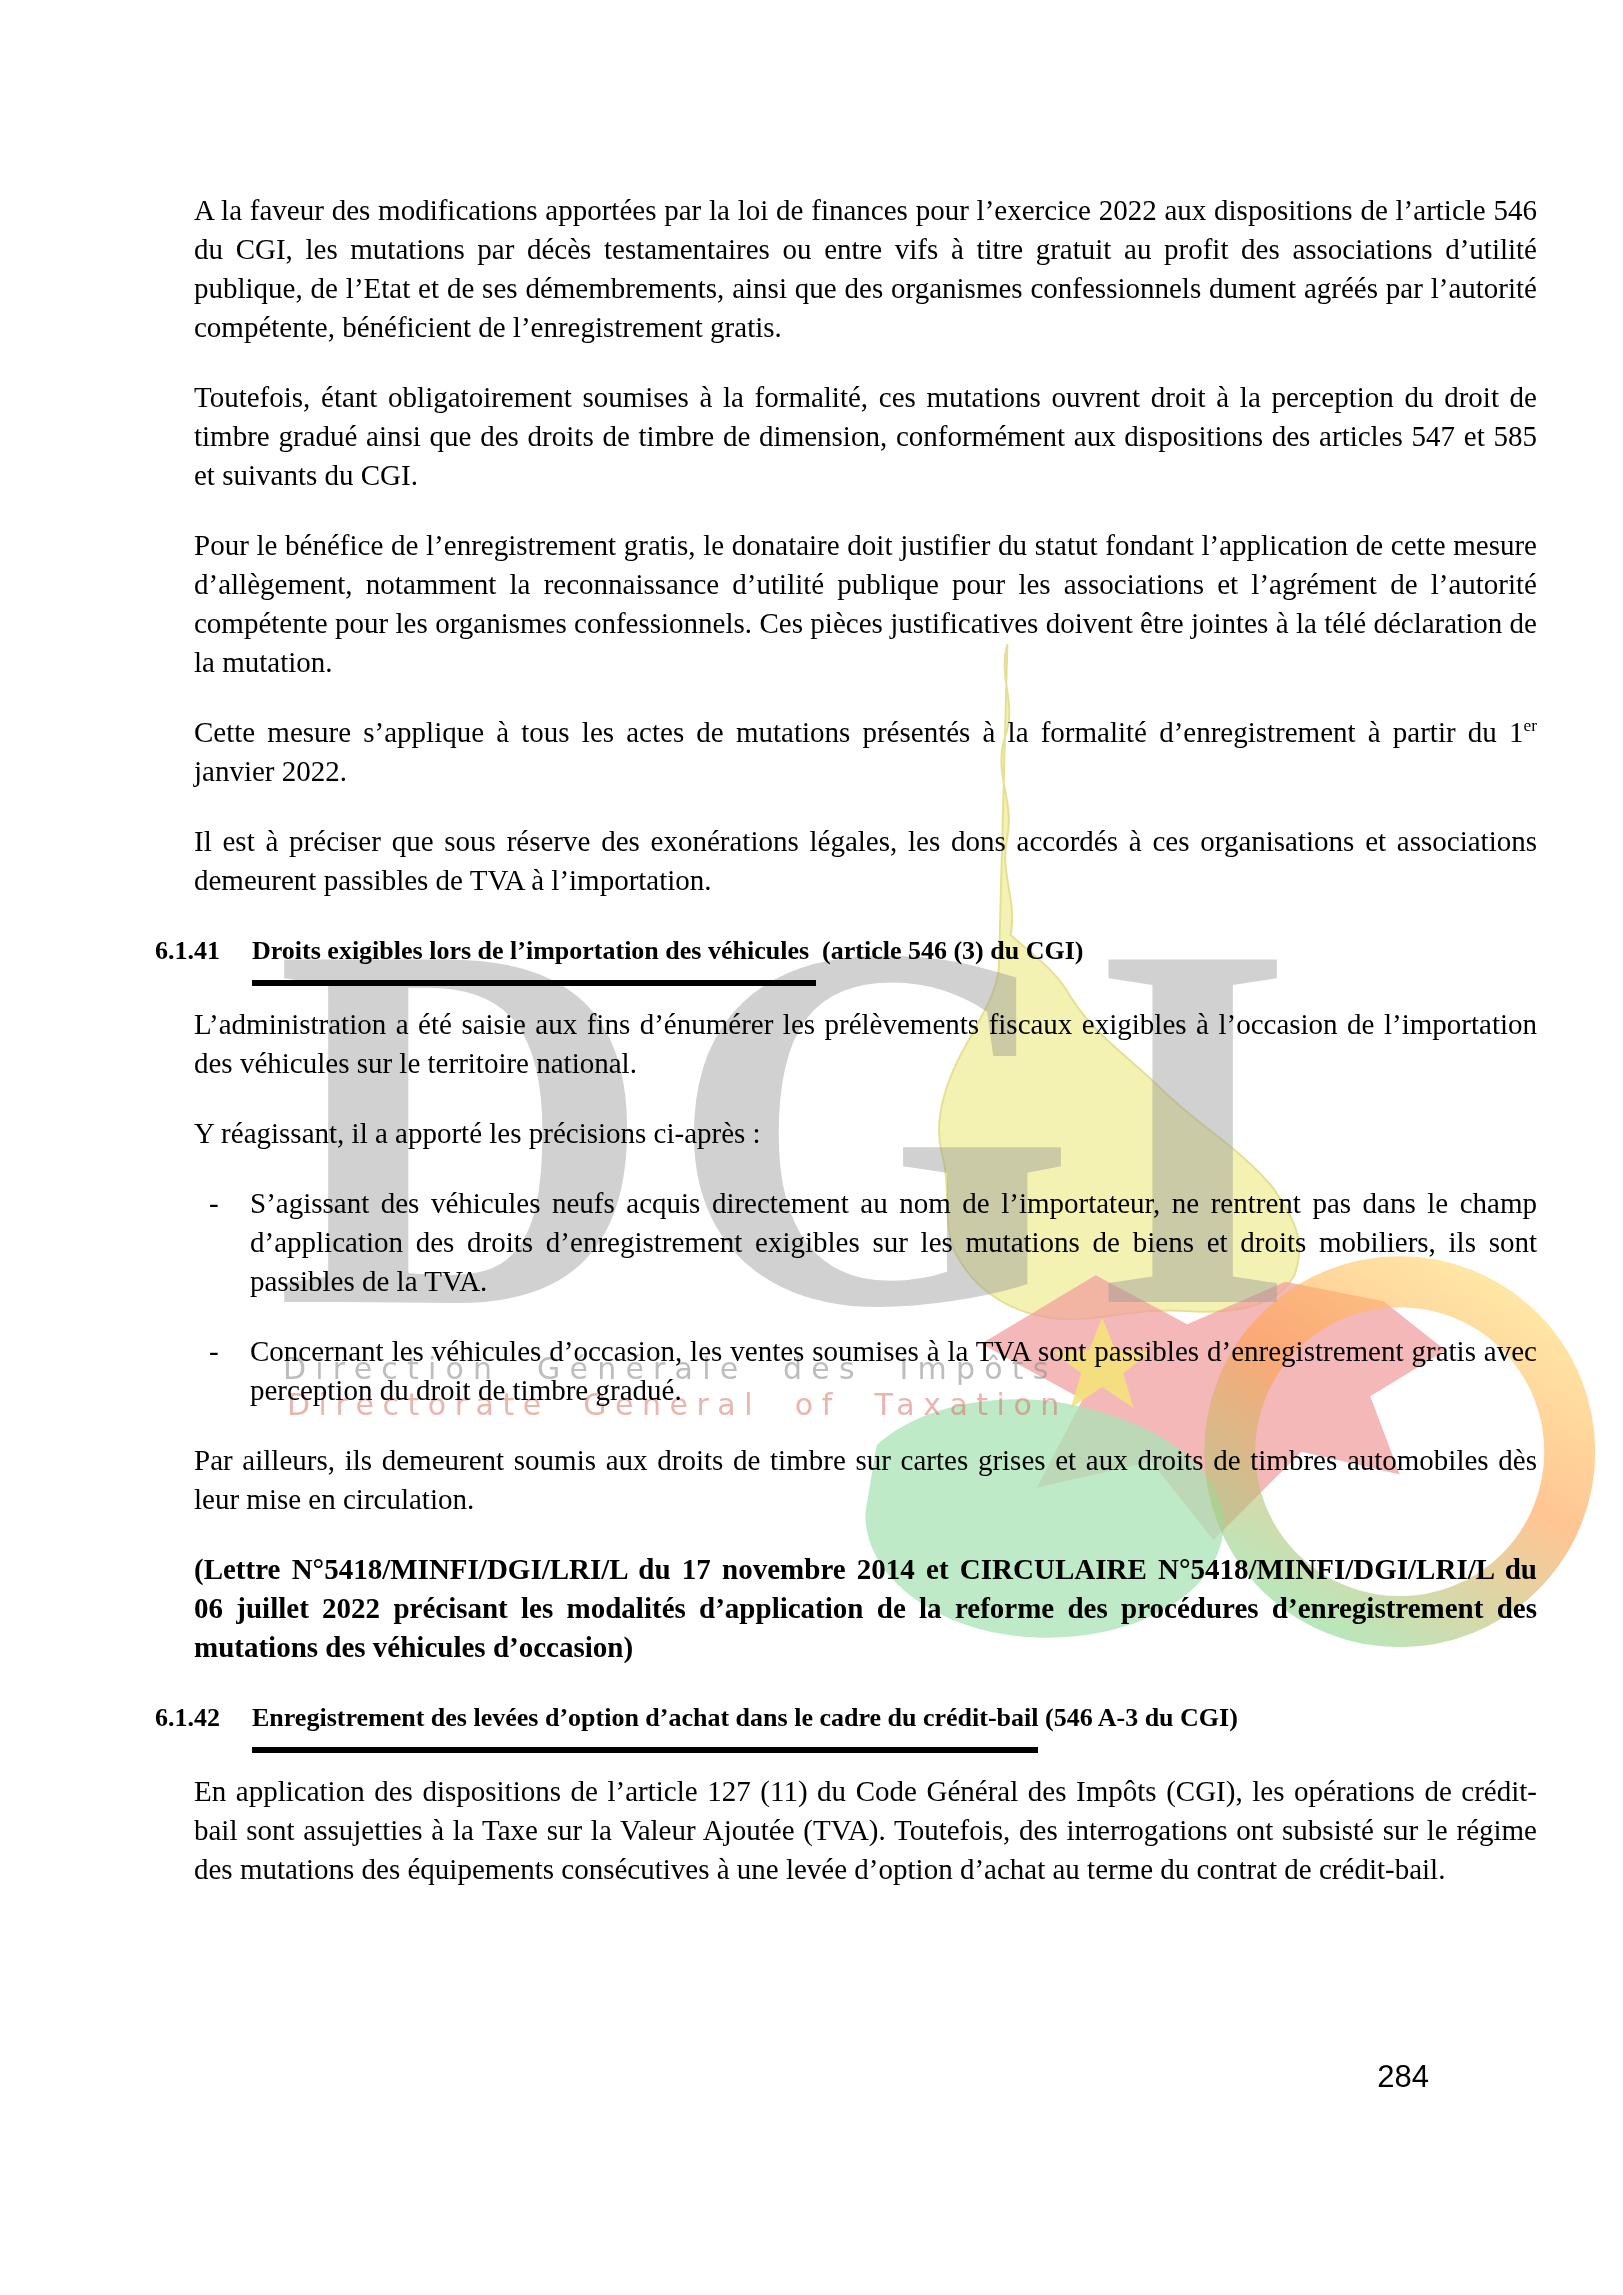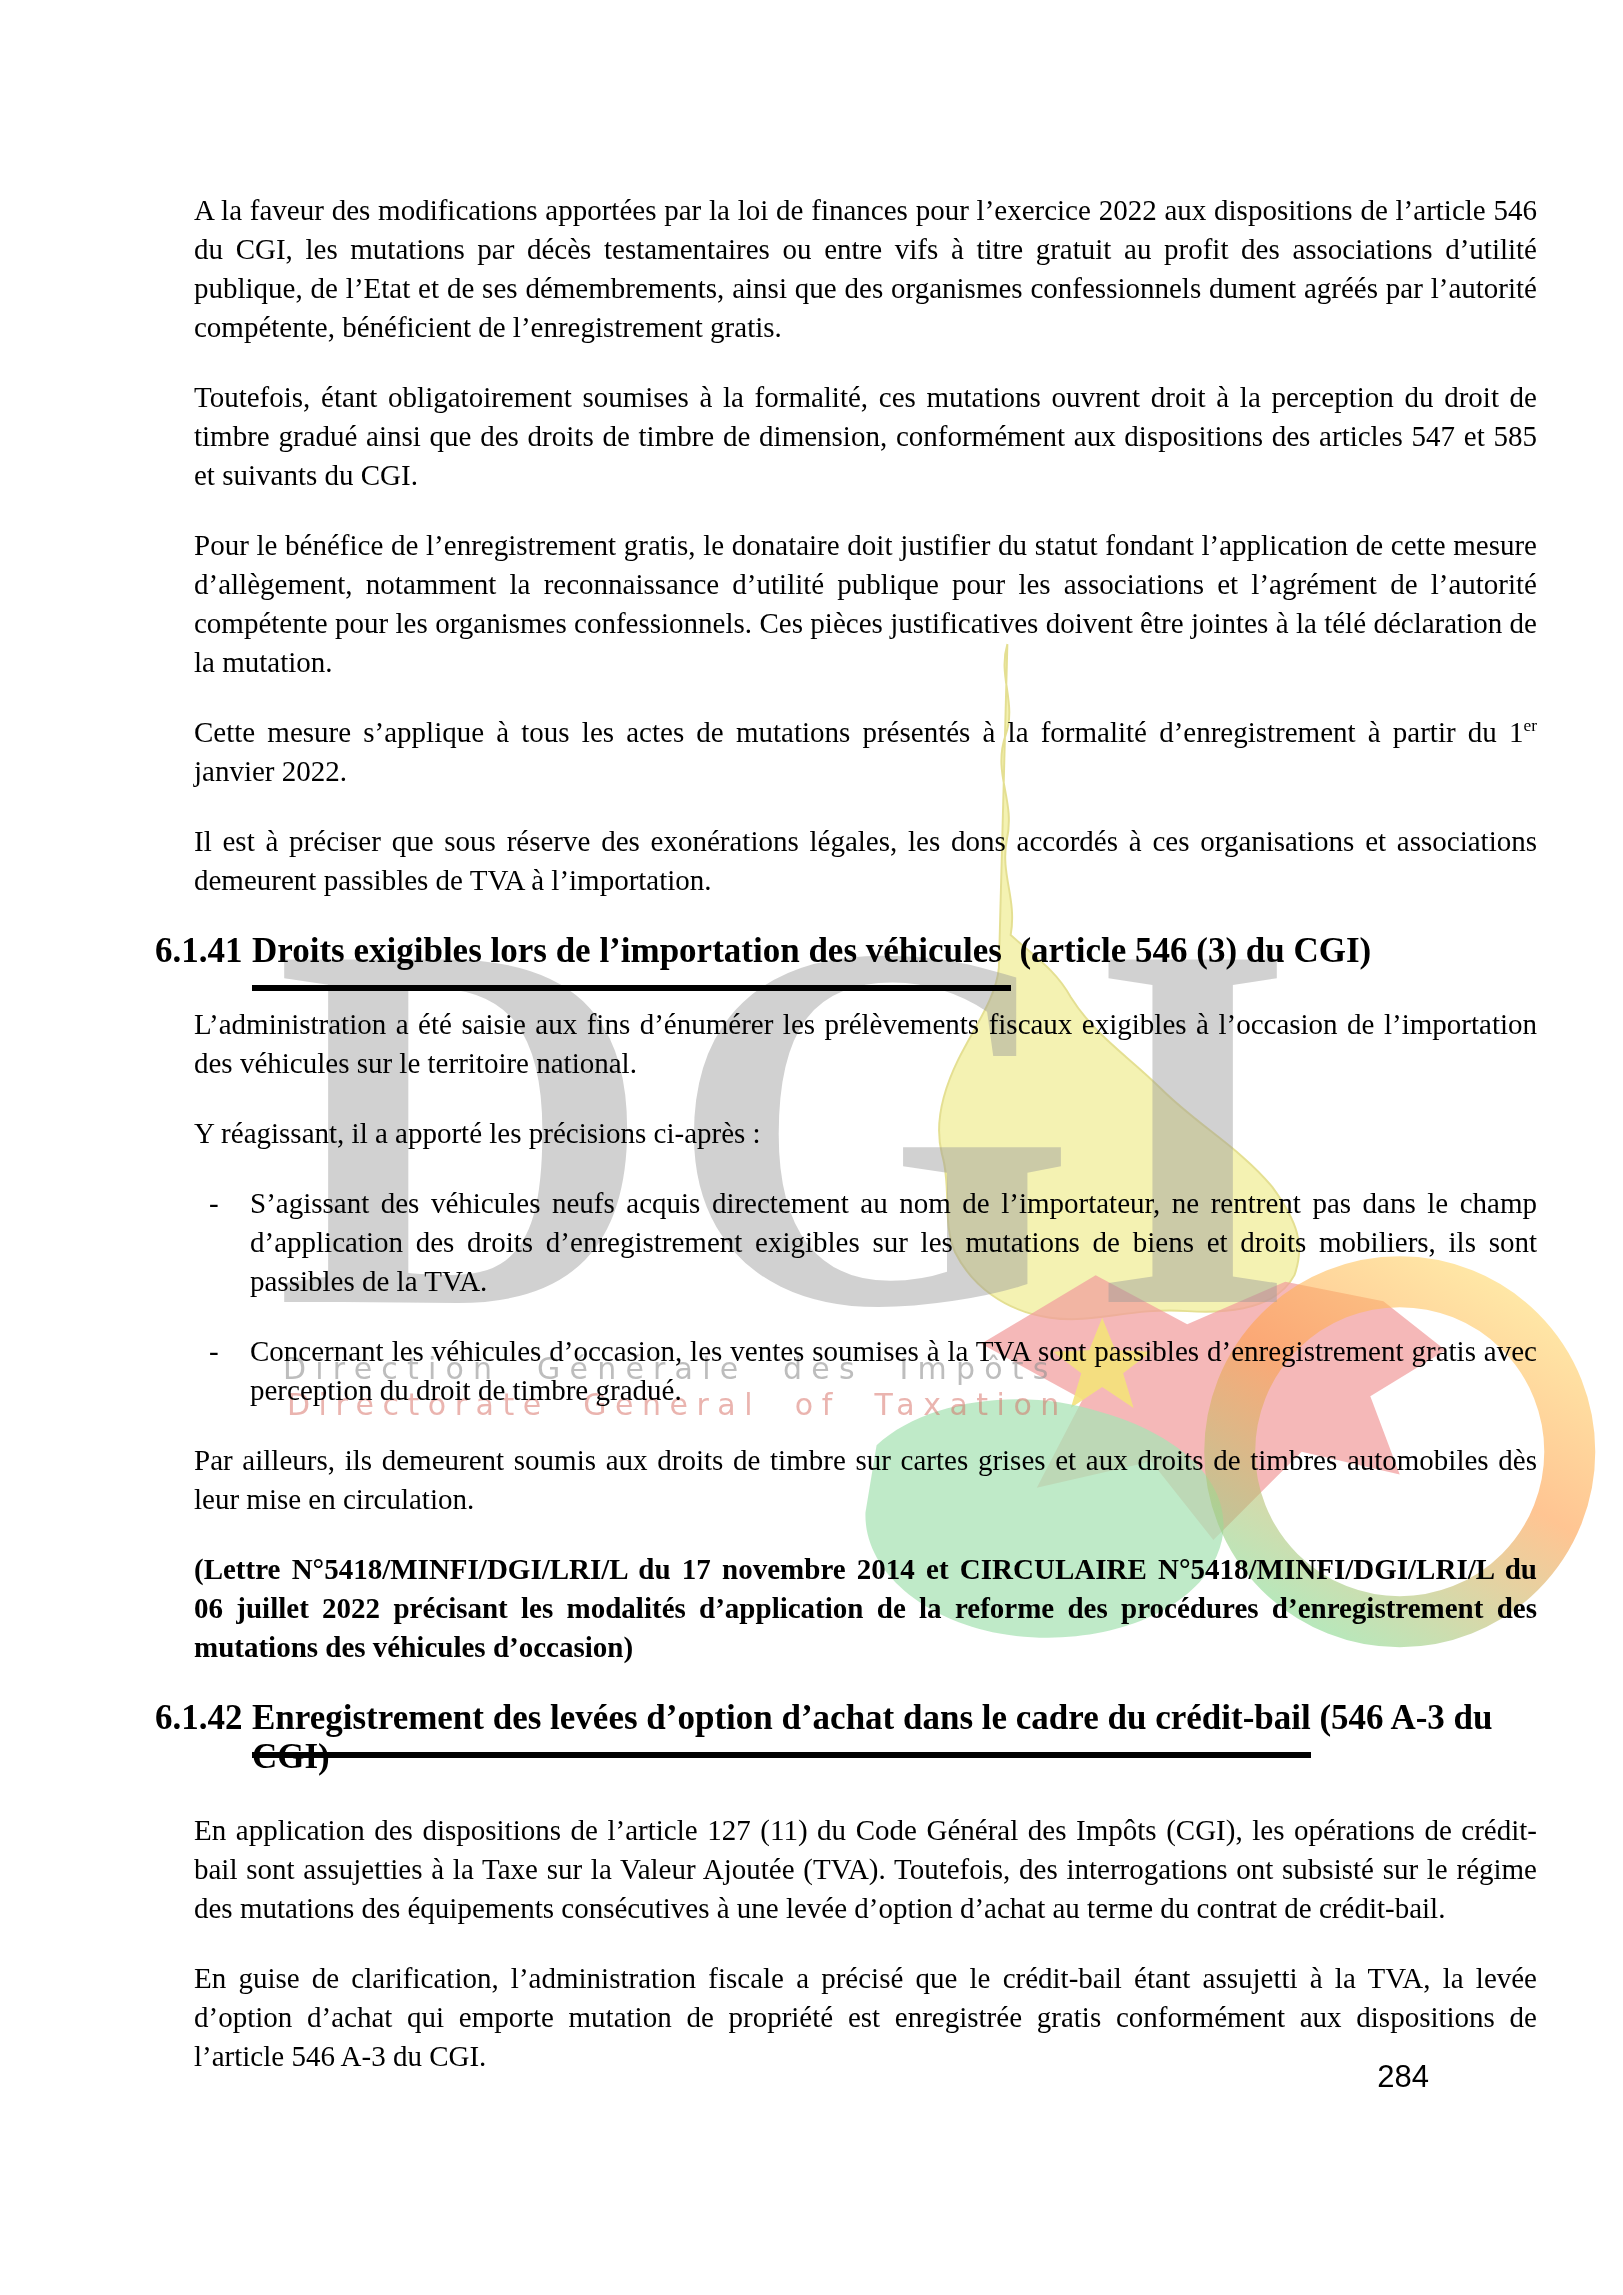--- a/index.html
+++ b/index.html
@@ -42,21 +42,21 @@
   .content {
     position:absolute; left:194px; right:86px; top:191px;
     z-index:2;
     font-size:29px; line-height:39px;
     text-align:justify;
   }
   .content p { margin:0 0 31px 0; }
   sup { font-size:0.6em; vertical-align:super; line-height:0; }
   .heading {
     display:flex;
-    font-weight:bold; font-size:35px;
+    font-weight:bold; font-size:26px;
     text-align:left;
     margin:12px 0 35px -39px;
   }
   .h-num { width:97px; flex:none; }
   .h-text { flex:1; }
   .h-underline { border-bottom:6.5px solid #000; padding-bottom:15px; }
   .bullet { display:flex; margin:0 0 31px 15px; }
   .bullet-marker { width:41px; flex:none; }
   .bullet-text { flex:1; text-align:justify; }
   .citation { font-weight:bold; }
@@ -132,20 +132,19 @@
 
     <p class="citation">(Lettre N°5418/MINFI/DGI/LRI/L du 17 novembre 2014 et CIRCULAIRE N°5418/MINFI/DGI/LRI/L du 06 juillet 2022 précisant les modalités d’application de la reforme des procédures d’enregistrement des mutations des véhicules d’occasion)</p>
 
     <div class="heading">
       <span class="h-num">6.1.42</span>
       <span class="h-text"><span class="h-underline">Enregistrement des levées d’option d’achat dans le cadre du crédit-bail</span><span> (546 A-3 du CGI)</span></span>
     </div>
 
     <p>En application des dispositions de l’article 127 (11) du Code Général des Impôts (CGI), les opérations de crédit-bail sont assujetties à la Taxe sur la Valeur Ajoutée (TVA). Toutefois, des interrogations ont subsisté sur le régime des mutations des équipements consécutives à une levée d’option d’achat au terme du contrat de crédit-bail.</p>
 
-    <p>En guise de clarification, l’administration fiscale a précisé que le crédit-bail étant assujetti à la TVA, la levée d’option d’achat qui emporte mutation de propriété est enregistrée gratis conformément aux dispositions de l’article 546 A-3 du CGI.</p>
 
   </div>
 
   <div class="page-number">284</div>
 
 </div>
 
 
 </body></html>

